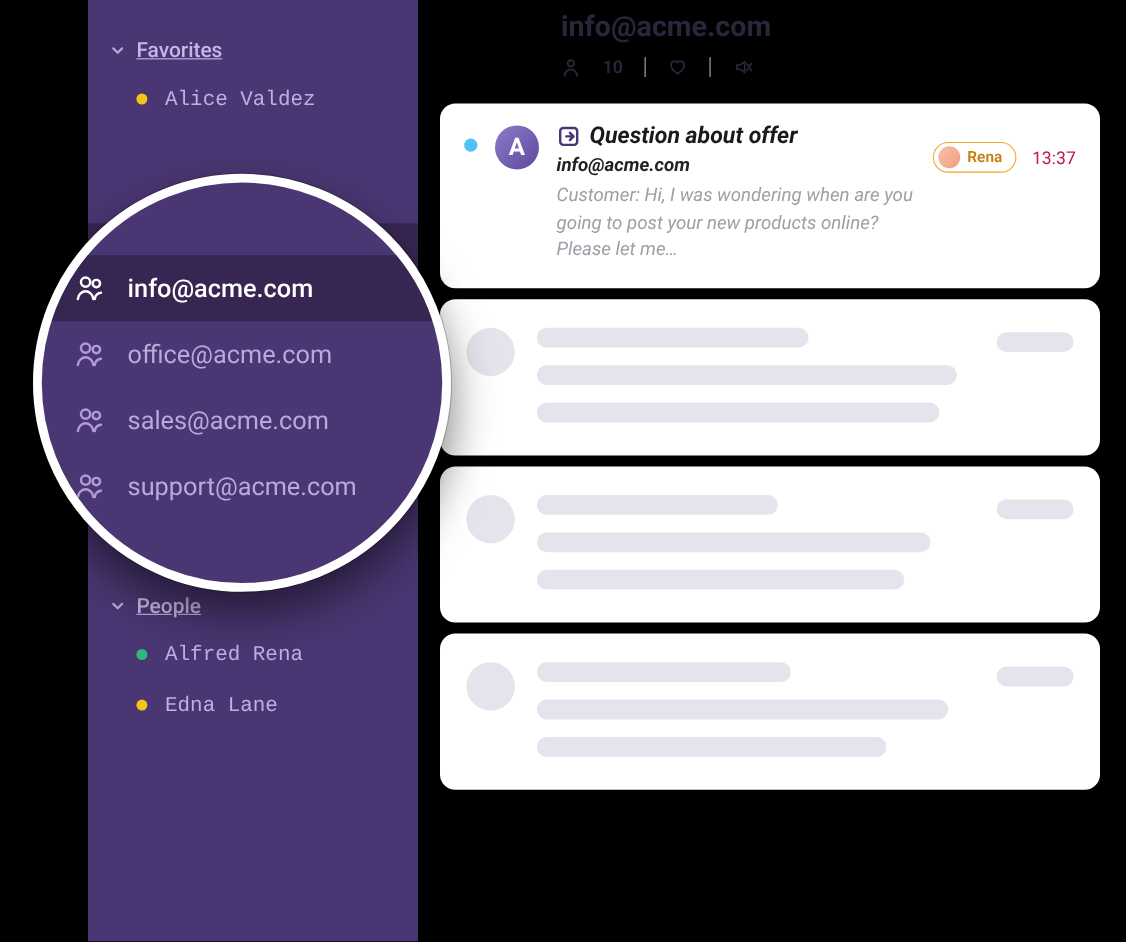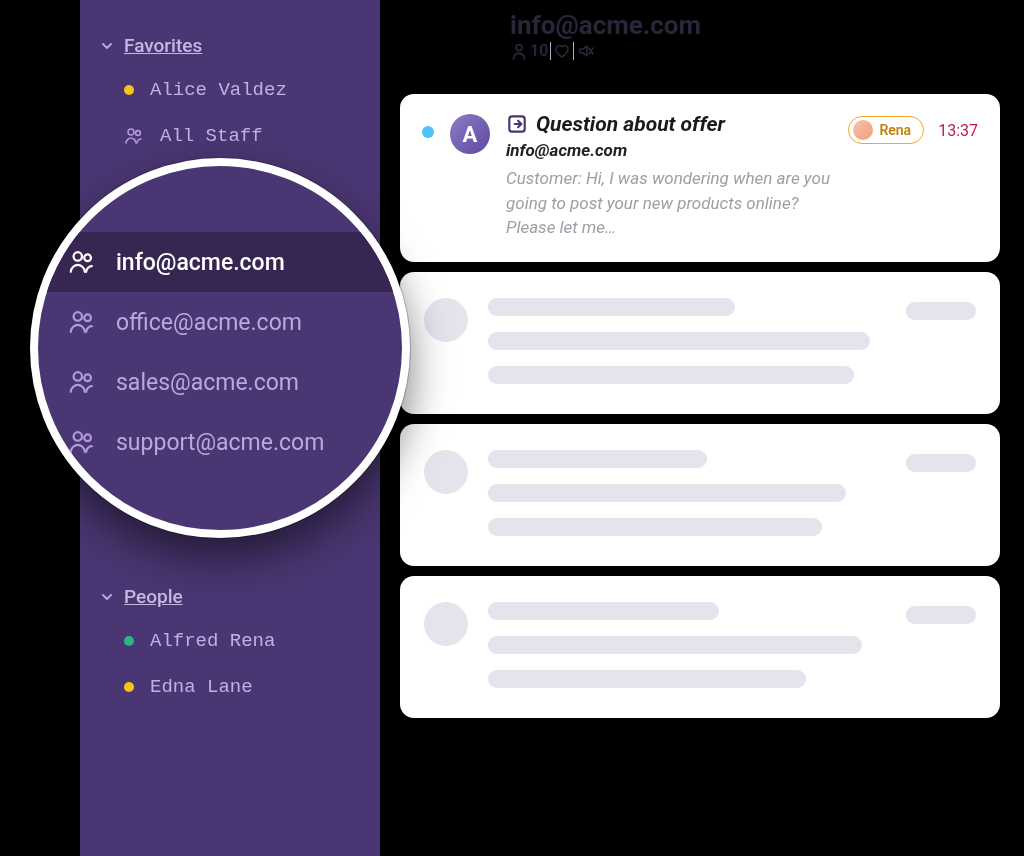--- a/index.html
+++ b/index.html
@@ -89,23 +89,23 @@
       top: 10px;
     }
     .header-title {
       color: #2B253A;
       font-size: 26px;
       font-weight: 700;
     }
     .header-meta {
       display: flex;
       align-items: center;
-      gap: 2px;
+      gap: 20px;
       color: #2B253A;
-      margin-top: 1px;
+      margin-top: 11px;
       font-size: 16px;
       font-weight: 600;
     }
     .vdiv {
       width: 1px;
       height: 18px;
       background: #B3B3B7;
     }
     .meta-ic { width: 18px; height: 18px; color: #2B253A; }
 
@@ -173,21 +173,21 @@
     .preview {
       font-size: 17px;
       color: #9AA0A6;
       margin-top: 6px;
       line-height: 1.45;
     }
     .card-right {
       display: flex;
       align-items: center;
       gap: 14px;
-      margin-top: 4px;
+      margin-top: 17px;
     }
     .tag {
       display: flex;
       align-items: center;
       gap: 6px;
       border: 1.5px solid #F5A623;
       border-radius: 14px;
       padding: 3px 12px 3px 4px;
       font-size: 14px;
       color: #C17F0E;
@@ -301,26 +301,20 @@
   <div class="section">
     <div class="section-header">
       <svg class="chev" viewBox="0 0 14 14">
           <use href="#svg-chev-down"></use>
         </svg>
       <span class="section-title">Favorites</span>
     </div>
     <div class="list-item">
       <span class="dot yellow"></span>
       <span>Alice Valdez</span>
-    </div>
-    <div class="list-item">
-      <svg class="group-ic" viewBox="0 0 20 20">
-          <use href="#svg-group"></use>
-        </svg>
-      <span>All Staff</span>
     </div>
   </div>
 
   <div class="inbox-block">
     <div class="inbox-item active">
       <svg class="group-ic" viewBox="0 0 20 20">
           <use href="#svg-group"></use>
         </svg>
       <span>info@acme.com</span>
     </div>

